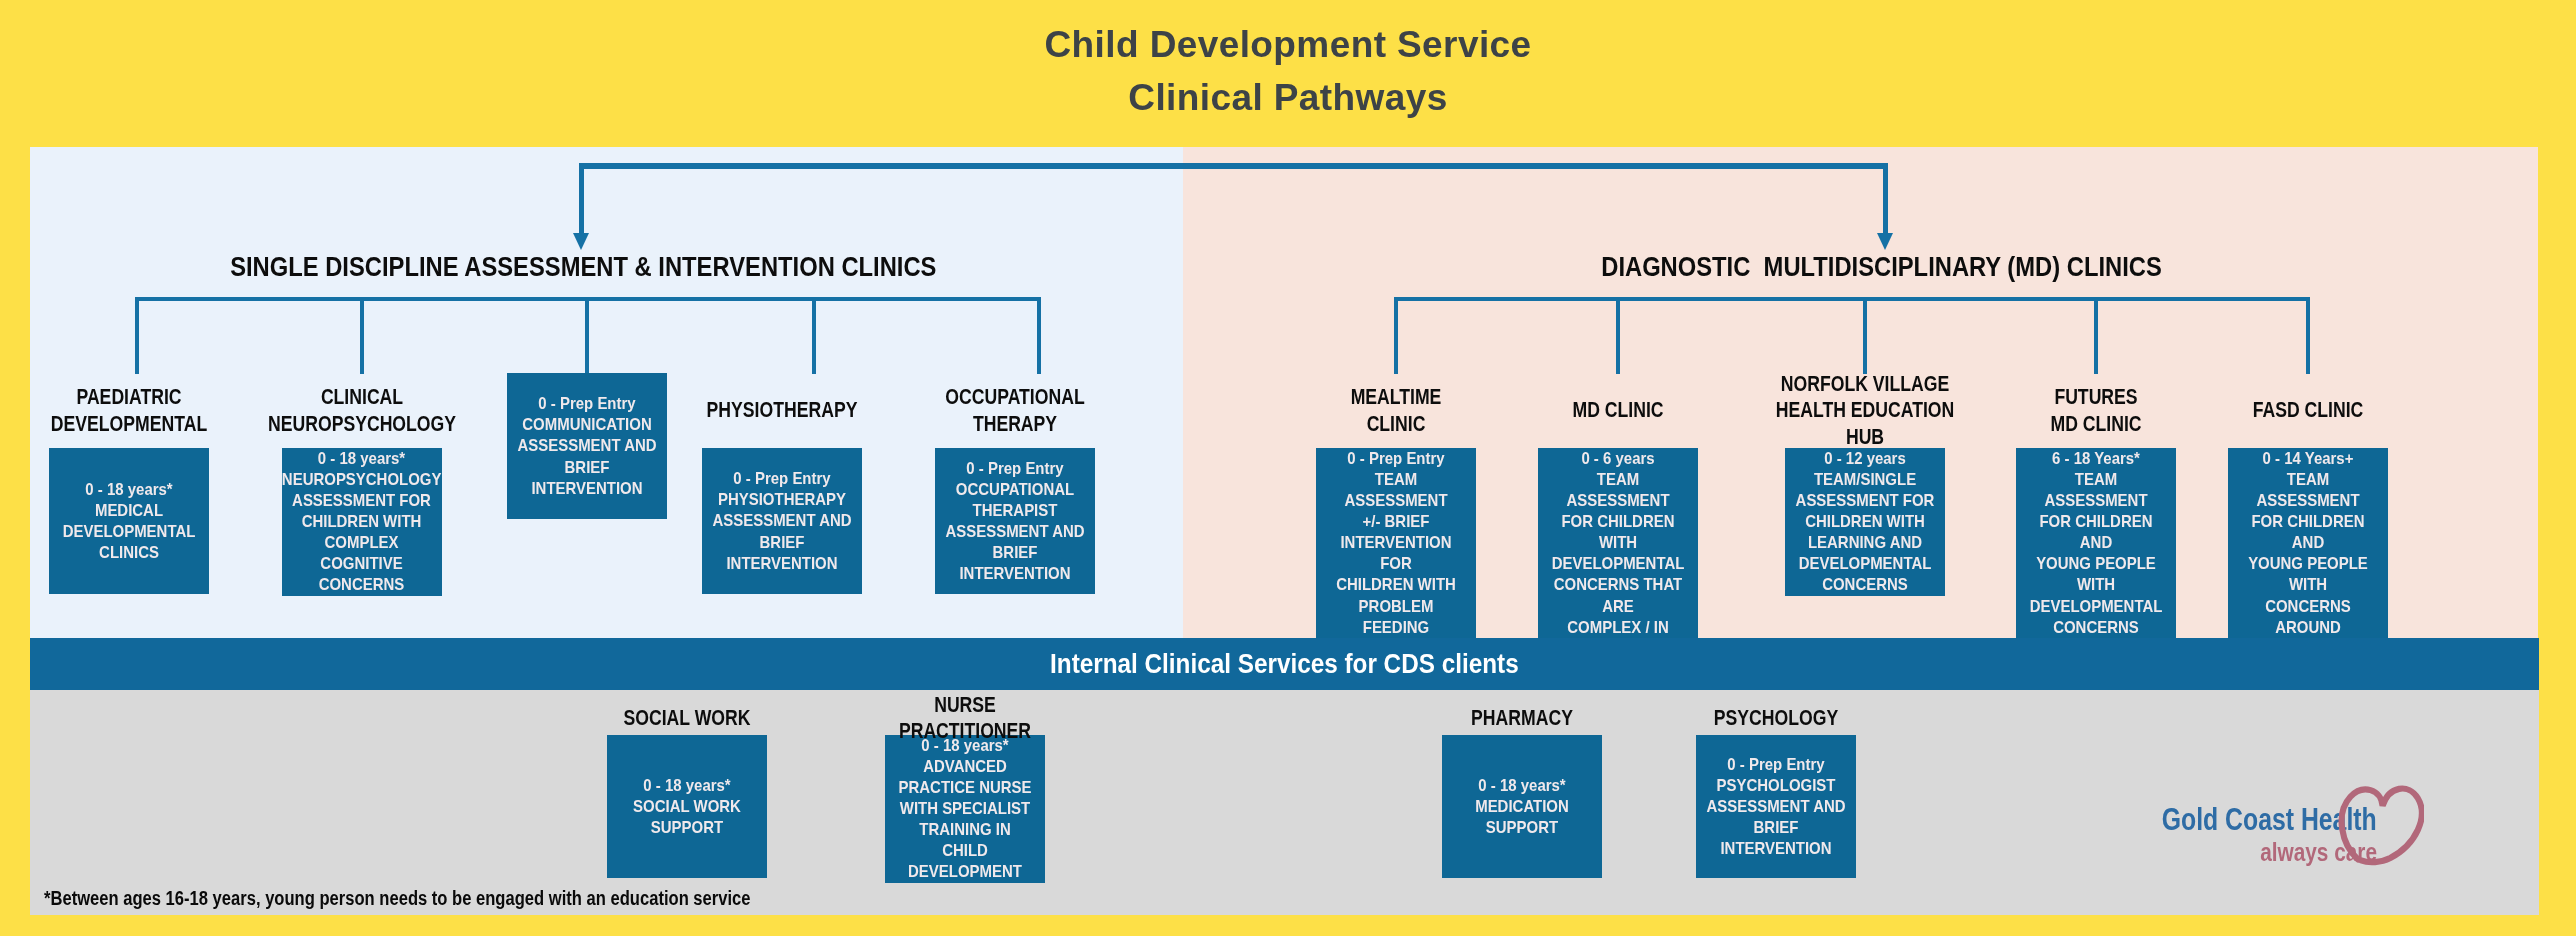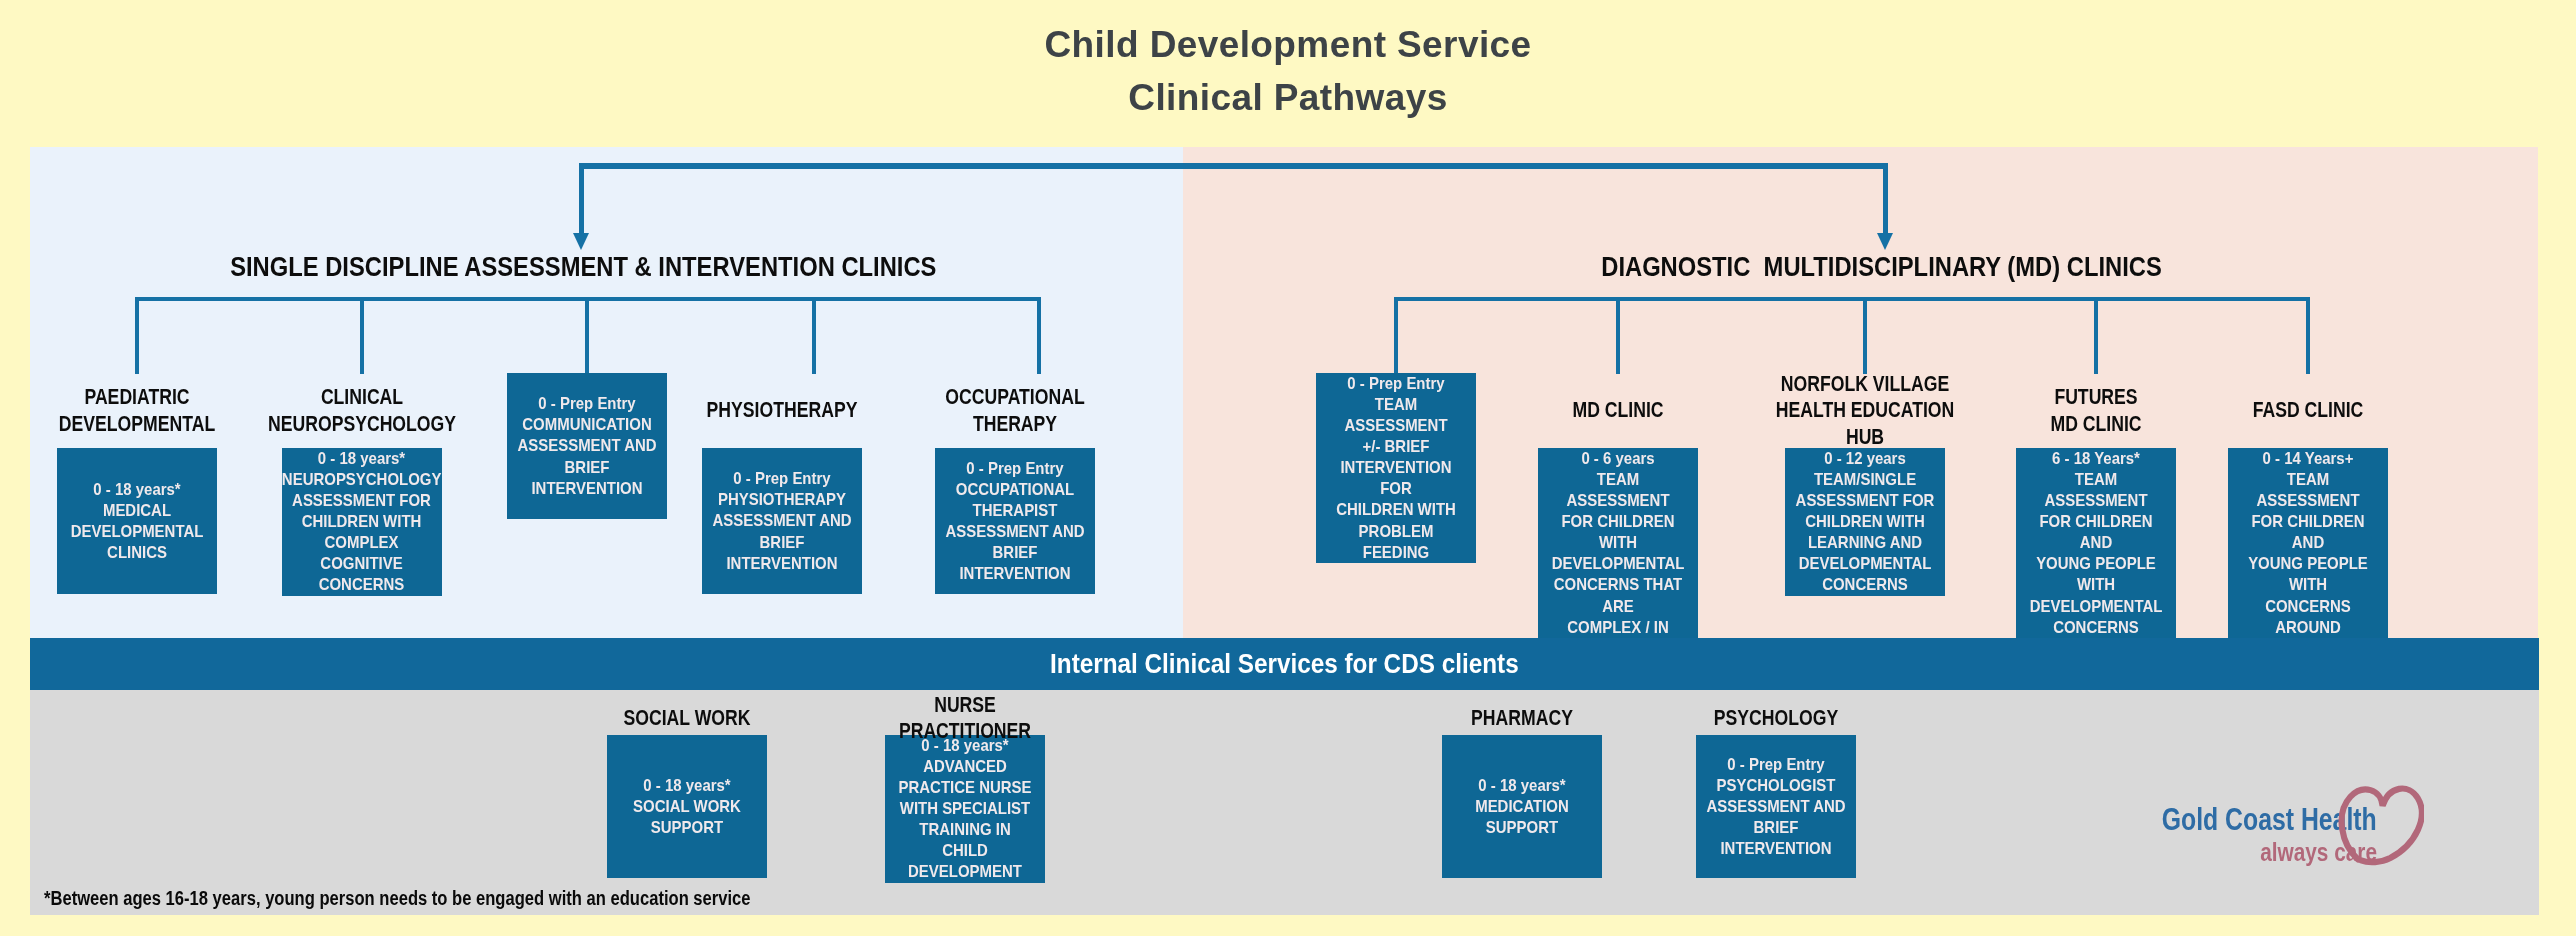--- a/index.html
+++ b/index.html
@@ -1,17 +1,17 @@
 <!DOCTYPE html>
 <html style="font-size:12.5px"><head>
 <meta charset="utf-8">
 <style>
   html,body{margin:0;padding:0;background:#ffffff;}
   body{font-family:"Liberation Sans", sans-serif;}
-  .canvas{position:relative;width:2576px;height:937px;background:#fef9c3;overflow:hidden;}
+  .canvas{position:relative;width:2576px;height:937px;background:#fde047;overflow:hidden;}
 
   .title-block{position:absolute;top:19px;left:0;width:2576px;text-align:center;
     font-weight:bold;font-size:37px;line-height:1.42;color:#3d4347;letter-spacing:0.4px;}
 
   .panel{position:absolute;top:147px;height:491px;}
   .panel-blue{left:30px;width:1154px;background:#eaf2fb;}
   .panel-pink{left:1183px;width:1355px;background:#f8e4dc;}
 
   .rail{position:absolute;background:#1571a5;}
   .top-rail{left:579px;top:163px;width:1308px;height:5.5px;}
@@ -86,21 +86,21 @@
   <div class="stub" style="left:812px"></div>
   <div class="stub" style="left:1037px"></div>
 
   <div class="rail sec-rail" style="left:1394px;width:915px"></div>
   <div class="stub" style="left:1394px"></div>
   <div class="stub" style="left:1616px"></div>
   <div class="stub" style="left:1863px"></div>
   <div class="stub" style="left:2094px"></div>
   <div class="stub" style="left:2306px"></div>
 
-  <div class="col" style="left:35px">
+  <div class="col" style="left:27px">
     <div class="col-title">
         <span>PAEDIATRIC
 DEVELOPMENTAL</span>
       </div>
     <div class="tealbox">
         <span>0 - 18 years*
 MEDICAL
 DEVELOPMENTAL
 CLINICS</span>
       </div>
@@ -149,20 +149,24 @@
         <span>0 - Prep Entry
 OCCUPATIONAL
 THERAPIST
 ASSESSMENT AND
 BRIEF
 INTERVENTION</span>
       </div>
   </div>
 
   <div class="col" style="left:1294px">
+    <div class="col-title">
+        <span>MEALTIME
+CLINIC</span>
+      </div>
     <div class="tealbox">
         <span>0 - Prep Entry
 TEAM ASSESSMENT
 +/- BRIEF
 INTERVENTION FOR
 CHILDREN WITH
 PROBLEM FEEDING</span>
       </div>
   </div>
   <div class="col" style="left:1516px">

